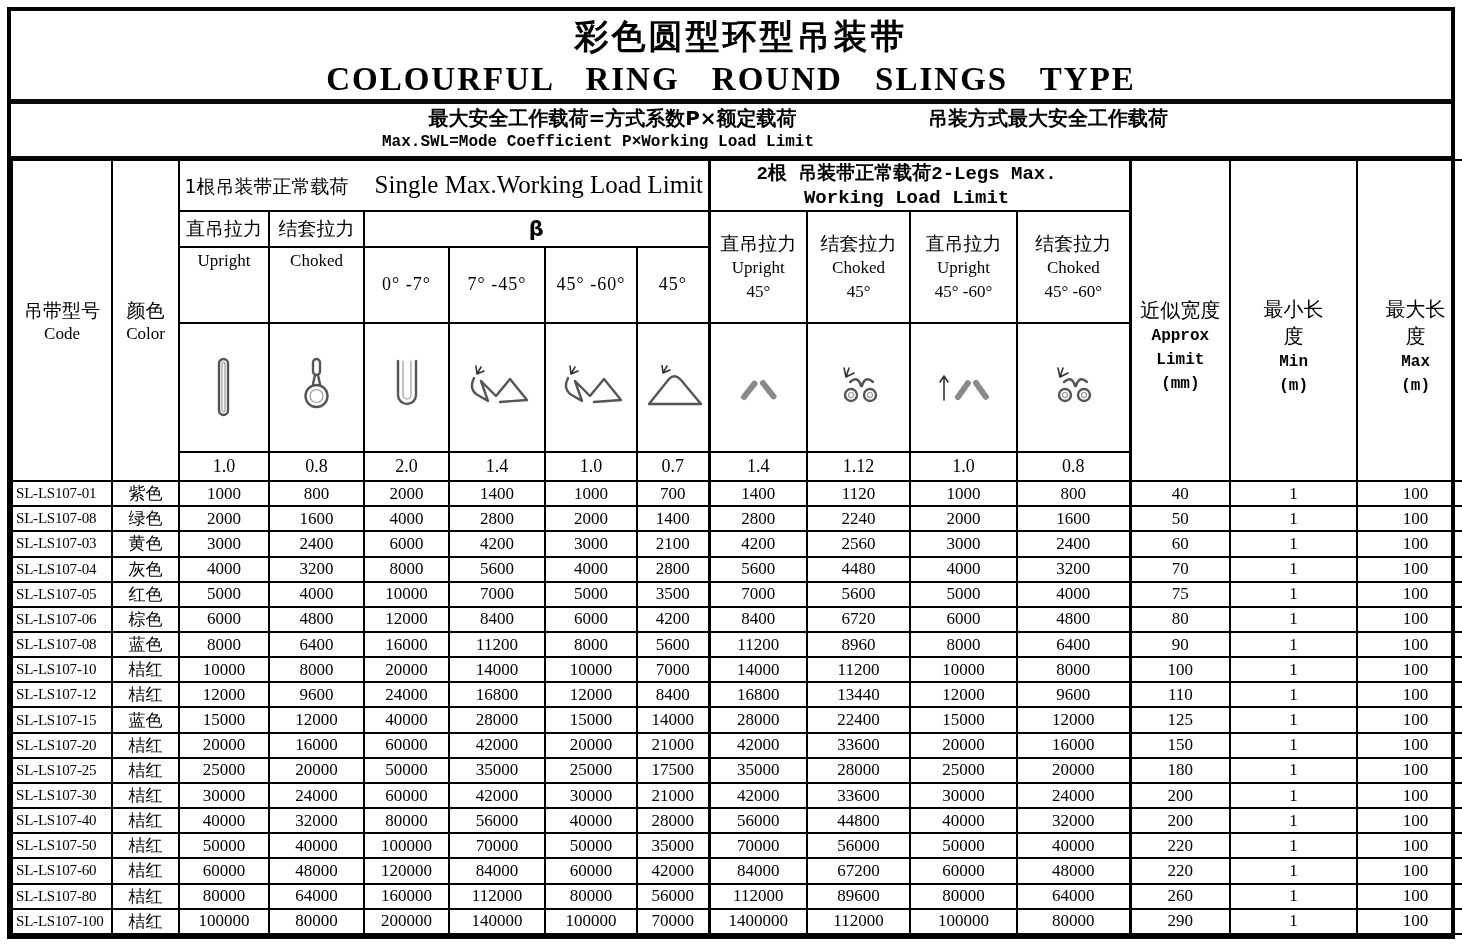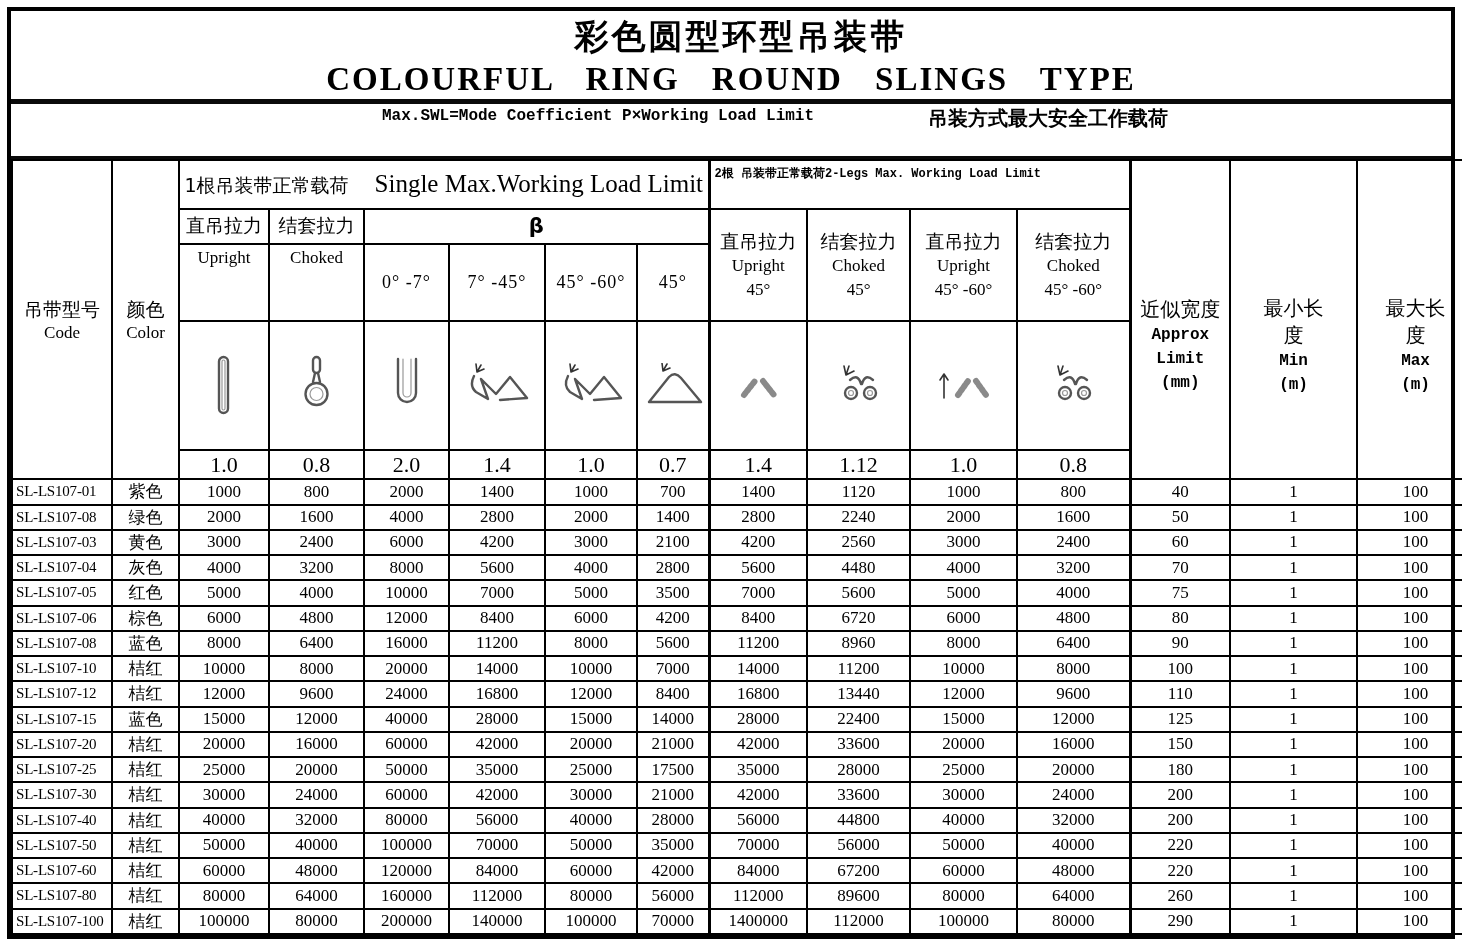--- a/index.html
+++ b/index.html
@@ -27,32 +27,32 @@
      font-family:"Liberation Serif",serif;font-size:17px;white-space:nowrap;}
   .bl3{border-left-width:3px;}
 
   tr.h1{height:48px;} tr.h2{height:35px;} tr.h3{height:76px;} tr.h4{height:128px;} tr.h5{height:29px;}
 
   .zh-head{font-family:"DejaVu Sans",sans-serif;font-size:19px;}
   .en-head{font-family:"Liberation Serif",serif;font-size:17px;}
 
   td.group-single{font-size:19px;}
   td.group-single .zh{font-family:"DejaVu Sans",sans-serif;margin-right:26px;}
-  td.group-legs{text-align:left;vertical-align:top;white-space:normal;
-      font-family:"Liberation Mono",monospace;font-weight:bold;font-size:12px;line-height:24px;
+  td.group-legs{text-align:center;vertical-align:top;white-space:normal;
+      font-family:"Liberation Mono",monospace;font-weight:bold;font-size:19px;line-height:24px;
       padding:1px 30px 0 4px;}
   td.va-top{vertical-align:top;padding-top:3px;}
   td.beta-cell{font-family:"DejaVu Sans",sans-serif;font-weight:bold;font-size:21px;}
   td.angle-cell{font-size:18px;letter-spacing:1px;}
   td.legs-head .zh{font-family:"DejaVu Sans",sans-serif;font-size:19px;line-height:26px;display:block;}
   td.legs-head .en{font-size:17px;line-height:24px;display:block;}
   td.vcol div.inner{padding-top:52px;}
   td.vcol .zh{font-family:"DejaVu Sans",sans-serif;font-size:20px;line-height:27px;display:block;}
   td.vcol .en{font-family:"Liberation Mono",monospace;font-weight:bold;font-size:16px;line-height:24px;display:block;}
-  td.coef-cell{font-size:22px;margin-top:8px;}
+  td.coef-cell{font-size:18px;margin-top:8px;}
 
   
   tbody.data td{font-size:17px;}
   tbody.data td.code-cell{text-align:left;padding-left:3px;font-size:15px;letter-spacing:-0.2px;}
   tbody.data td.color-cell{font-family:"DejaVu Sans",sans-serif;font-size:17px;}
 
   
   .ic{display:inline-block;vertical-align:middle;}
   .ic *{fill:none;stroke:#555;stroke-width:2.4;stroke-linecap:round;stroke-linejoin:round;}
   .ic .thin{stroke:#999;stroke-width:1.2;}
@@ -65,20 +65,21 @@
 <div class="sheet">
   <div class="frame">
 
     <div class="title-block">
       <div class="title-zh">彩色圆型环型吊装带</div>
       <div class="title-en">COLOURFUL RING ROUND SLINGS TYPE</div>
     </div>
 
     <div class="subtitle-block">
       <div class="sub-left">
+        <div class="zh">最大安全工作载荷=方式系数P×额定载荷</div>
         <div class="en">Max.SWL=Mode Coefficient P×Working Load Limit</div>
       </div>
       <div class="sub-right">
         <div class="zh">吊装方式最大安全工作载荷</div>
       </div>
     </div>
 
     <table>
       <colgroup>
         <col style="width:100px">

